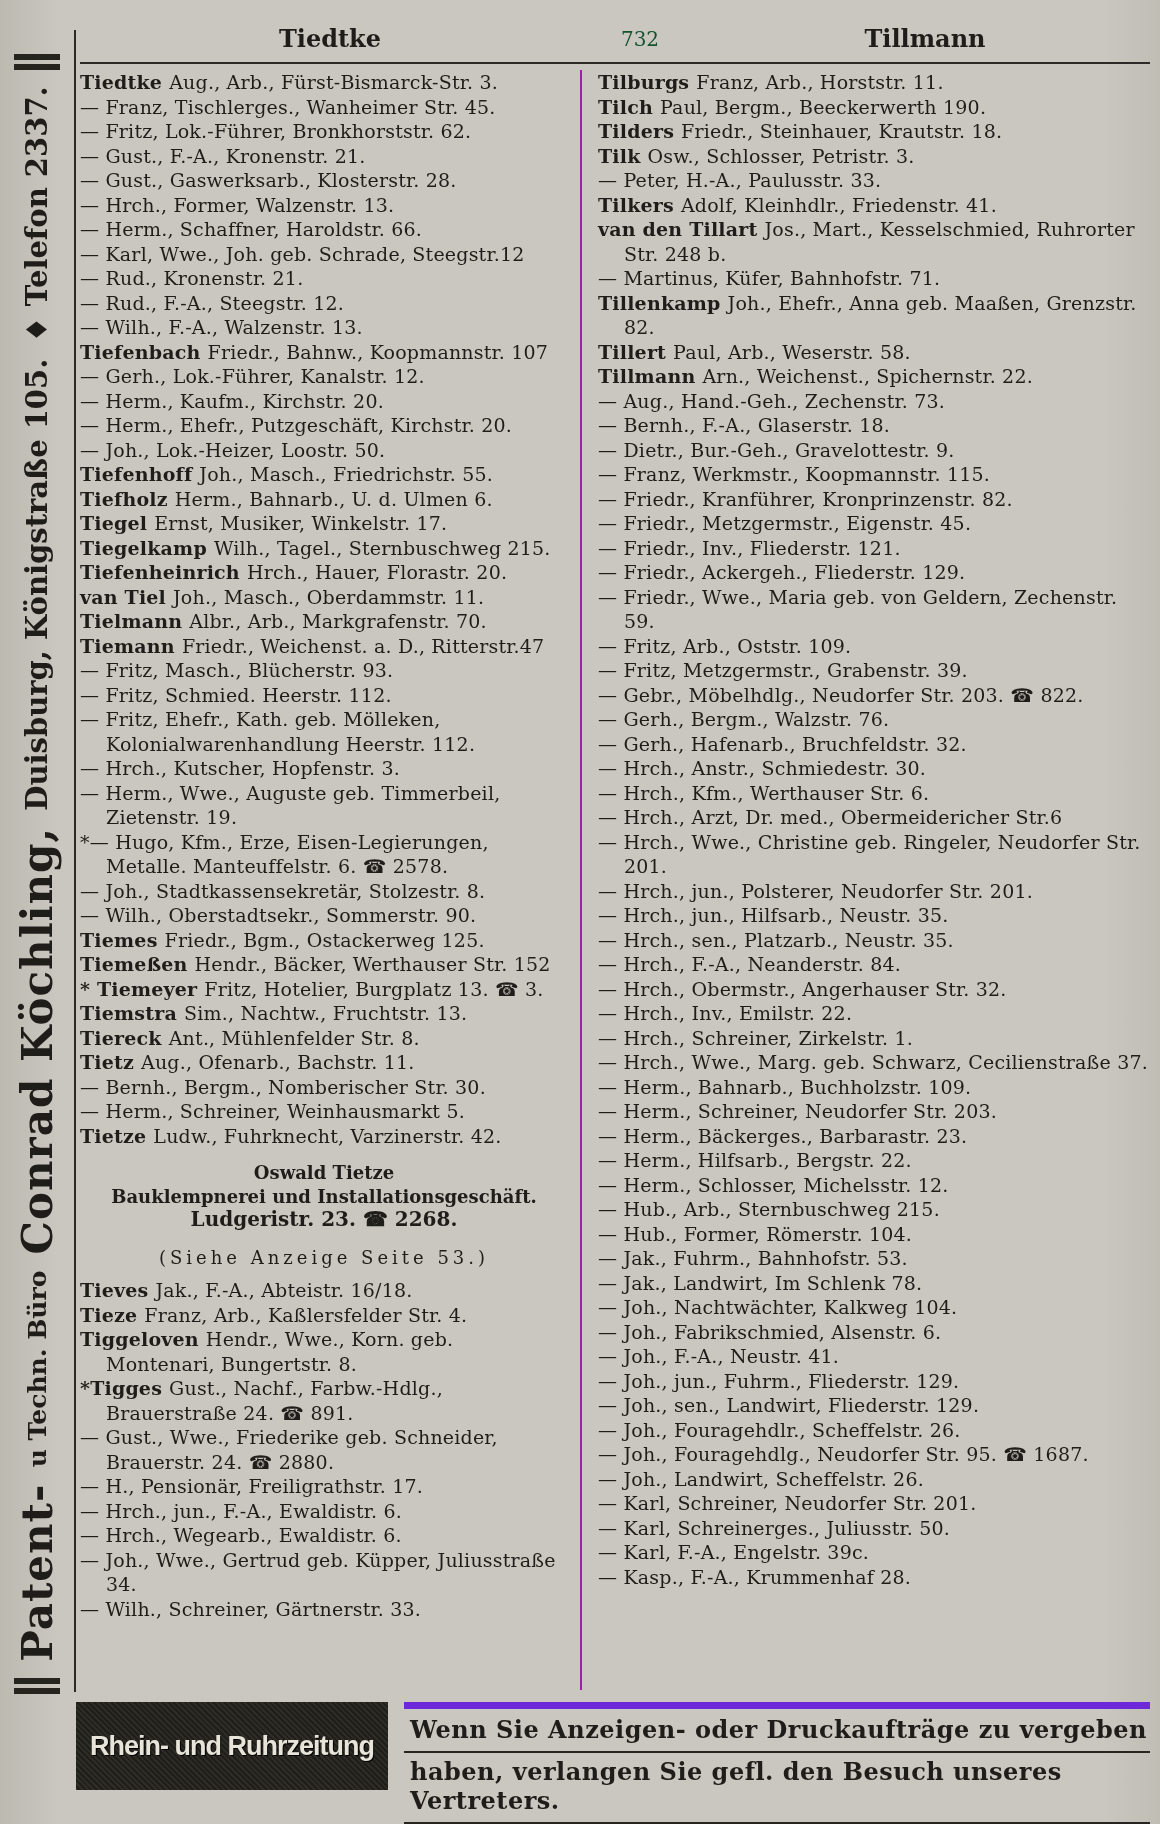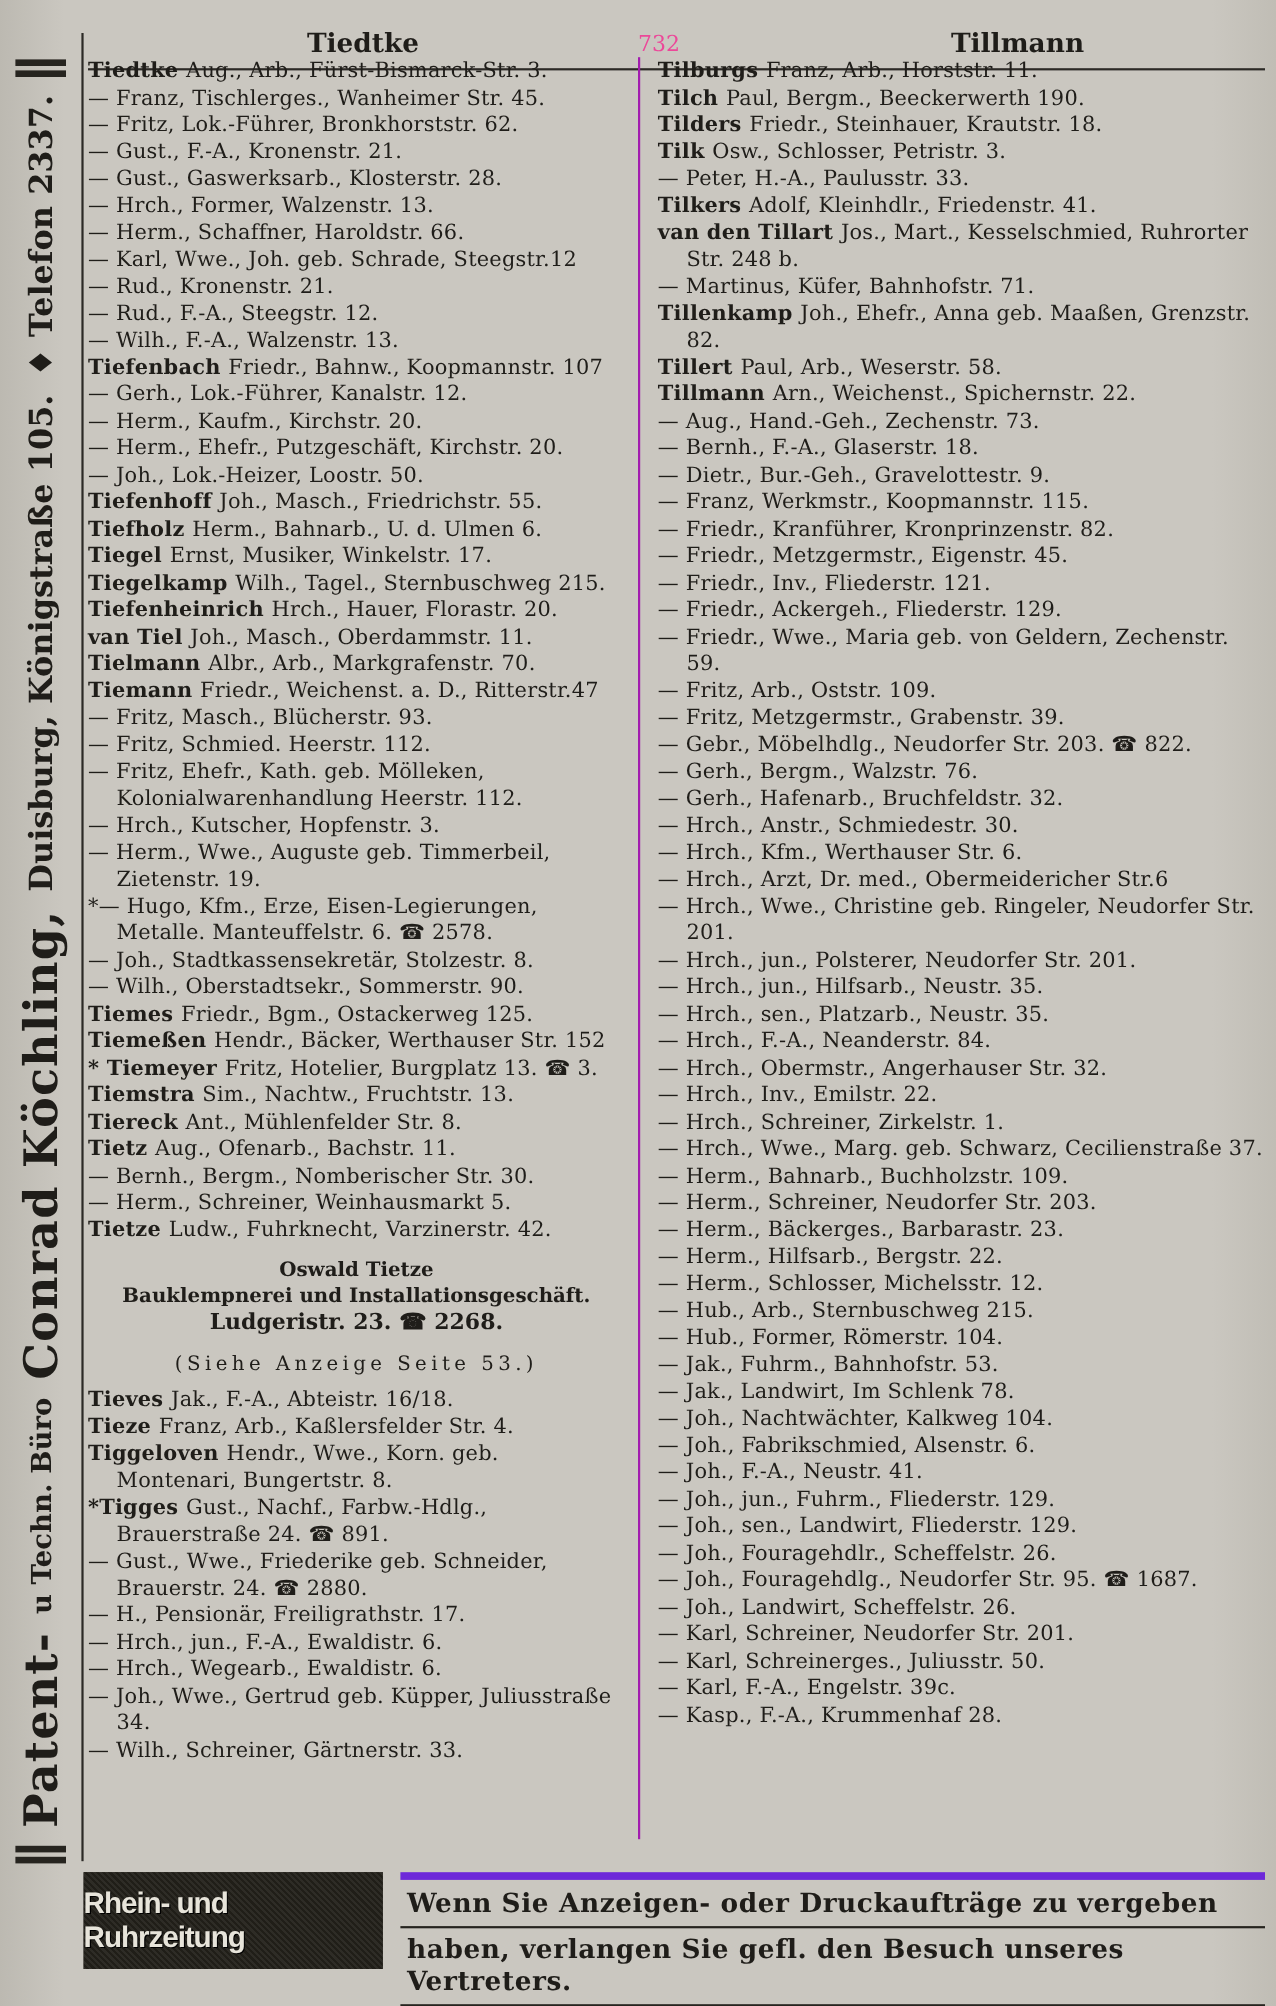--- a/index.html
+++ b/index.html
@@ -31,25 +31,25 @@
   .v-big { font-size:42px; font-weight:bold; letter-spacing:1px; }
   .v-small { font-size:25px; font-weight:bold; }
   .v-med { font-size:29px; font-weight:bold; }
 
   
   .header {
     position:absolute; left:80px; top:24px; width:1070px; height:40px;
     border-bottom:2px solid #2c2a26; display:flex; align-items:flex-start;
   }
   .h-left  { width:500px; text-align:center; font-weight:bold; font-size:24px; }
-  .h-center{ width:120px; text-align:left; font-size:20px; color:#ec4899; padding-top:3px; }
+  .h-center{ width:120px; text-align:center; font-size:20px; color:#14532d; padding-top:3px; }
   .h-right { flex:1; text-align:center; font-weight:bold; font-size:24px; }
 
   
-  .cols { position:absolute; left:80px; top:52px; width:1070px; display:flex; }
+  .cols { position:absolute; left:80px; top:70px; width:1070px; display:flex; }
   .col-left  { width:500px; padding-right:12px; }
   .col-right { flex:1; border-left:2px solid #a21caf; padding-left:16px; min-height:1620px; }
 
   .entry {
     font-size:19px; line-height:24.5px; letter-spacing:0.2px;
     padding-left:26px; text-indent:-26px;
   }
   .entry .head { font-weight:bold; padding-right:7px; }
 
   
@@ -58,21 +58,21 @@
   .da-l2   { font-size:18px; font-weight:bold; }
   .da-l3   { font-size:20px; font-weight:bold; margin-bottom:8px; }
   .da-l4   { font-size:18px; letter-spacing:4px;margin-top:16px; }
 
   
   .bottom-ad {
     position:absolute; left:76px; top:1702px; width:1074px;
     display:flex; gap:16px; align-items:stretch;
   }
   .ba-logo {
-    width:272px; height:88px;
+    width:312px; height:88px;
     background:#232119;
     background-image:repeating-linear-gradient(45deg,#2e2c26 0 2px,#201e18 2px 4px);
     color:#e7e4da;
     display:flex; align-items:center; justify-content:center;
     font-family:"Liberation Sans", sans-serif;
     font-weight:bold; font-size:27px; letter-spacing:-1px;
     text-shadow:1px 1px 0 #000;
   }
   .ba-text { flex:1; border-top:7px solid #6d28d9; padding-top:2px; }
   .ba-line {

